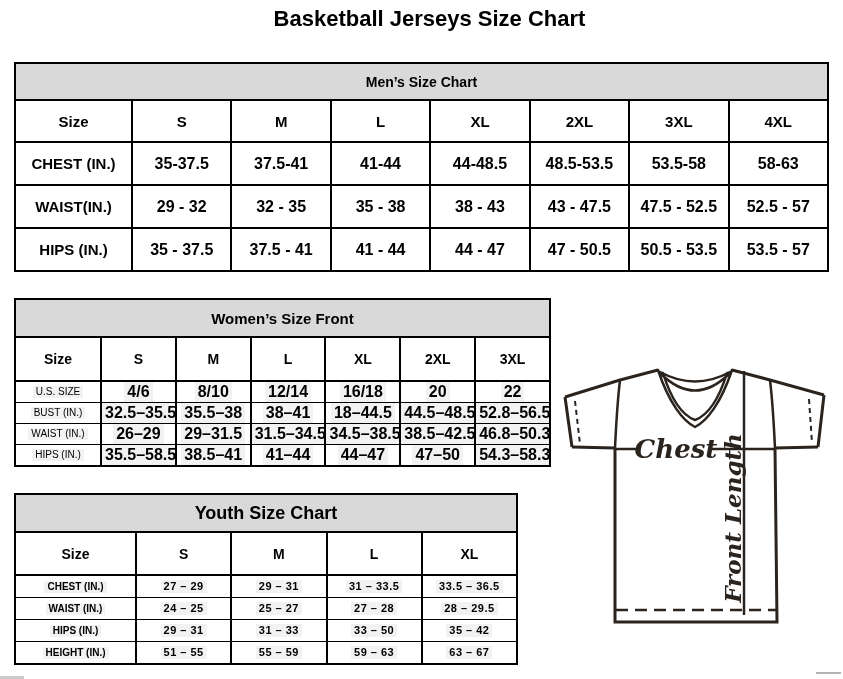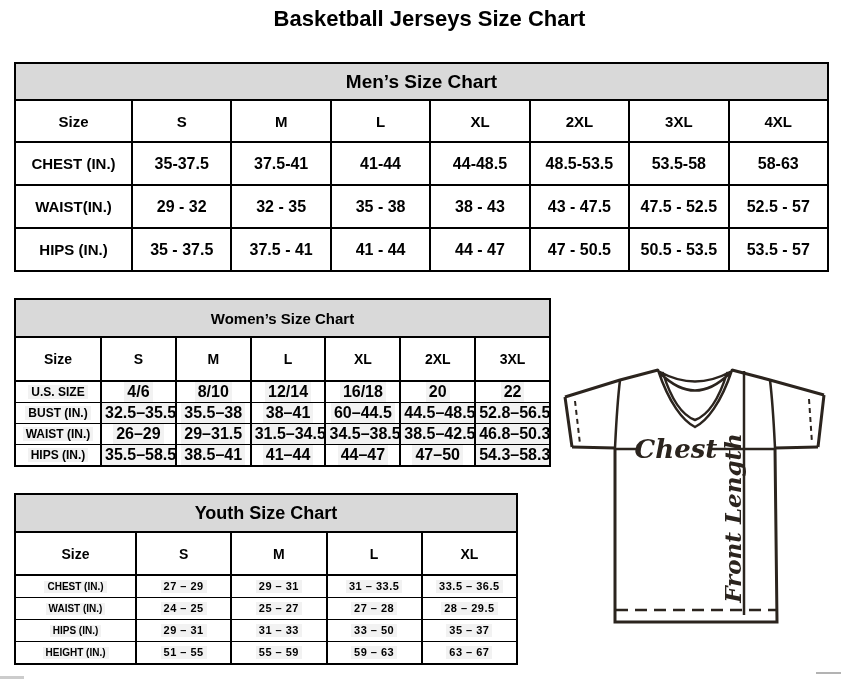--- a/index.html
+++ b/index.html
@@ -18,30 +18,30 @@
   }
   table.chart td, table.chart th {
     border:2px solid #000; text-align:center; vertical-align:middle;
     padding:0; overflow:hidden; white-space:nowrap;
   }
   tr.band td {
     background:#d9d9d9; font-weight:bold; border:2px solid #000;
   }
   
   #men { left:14px; top:62px; width:815px; }
-  #men tr.band td { height:35px; font-size:19px; }
+  #men tr.band td { height:35px; font-size:14px; }
   #men tr.head th { height:40px; font-size:15px; font-weight:bold; }
   #men td.val { height:41px; font-size:16px; font-weight:bold; }
   #men td.lbl { font-size:15px; font-weight:bold; }
   
   #women { left:14px; top:298px; width:537px; }
   #women tr.band td { height:36px; font-size:15px; }
   #women tr.head th { height:42px; font-size:14px; font-weight:bold; }
   #women td.val { height:20px; font-size:16px; font-weight:bold; border-width:1px 2px; }
-  #women td.lbl { font-size:12px; font-weight:bold; border-width:1px 2px; }
+  #women td.lbl { font-size:10px; font-weight:normal; border-width:1px 2px; }
   #youth { left:14px; top:493px; width:504px; }
   #youth tr.band td { height:36px; font-size:18px; }
   #youth tr.head th { height:41px; font-size:14px; font-weight:bold; }
   #youth td.val { height:21px; font-size:11px; font-weight:bold; border-width:1px 2px; letter-spacing:0.5px;border-radius:11px; }
   #youth td.lbl { font-size:10px; font-weight:bold; border-width:1px 2px; }
   .hl { background:#f2f2f2; padding:0 3px; display:inline-block; line-height:1.2; }
   
   #jersey { position:absolute; left:560px; top:360px; width:272px; height:310px; }
   #jersey path, #jersey line { fill:none; stroke:#2b241e; }
   #jersey text {
@@ -121,21 +121,21 @@
     <col style="width:86px">
       <col>
       <col>
       <col>
       <col>
       <col>
       <col>
   </colgroup>
   <tbody>
     <tr class="band">
-      <td colspan="7">Women’s Size Chart</td>
+      <td colspan="7">Women’s Size Front</td>
     </tr>
     <tr class="head">
       <th>Size</th>
       <th>S</th>
       <th>M</th>
       <th>L</th>
       <th>XL</th>
       <th>2XL</th>
       <th>3XL</th>
     </tr>
@@ -146,21 +146,21 @@
       <td class="val"><span class="hl">12/14</span></td>
       <td class="val"><span class="hl">16/18</span></td>
       <td class="val"><span class="hl">20</span></td>
       <td class="val"><span class="hl">22</span></td>
     </tr>
     <tr>
       <td class="lbl"><span class="hl">BUST (IN.)</span></td>
       <td class="val"><span class="hl">32.5–35.5</span></td>
       <td class="val"><span class="hl">35.5–38</span></td>
       <td class="val"><span class="hl">38–41</span></td>
-      <td class="val"><span class="hl">60–44.5</span></td>
+      <td class="val"><span class="hl">18–44.5</span></td>
       <td class="val"><span class="hl">44.5–48.5</span></td>
       <td class="val"><span class="hl">52.8–56.5</span></td>
     </tr>
     <tr>
       <td class="lbl"><span class="hl">WAIST (IN.)</span></td>
       <td class="val"><span class="hl">26–29</span></td>
       <td class="val"><span class="hl">29–31.5</span></td>
       <td class="val"><span class="hl">31.5–34.5</span></td>
       <td class="val"><span class="hl">34.5–38.5</span></td>
       <td class="val"><span class="hl">38.5–42.5</span></td>
@@ -209,21 +209,21 @@
       <td class="val"><span class="hl">24 – 25</span></td>
       <td class="val"><span class="hl">25 – 27</span></td>
       <td class="val"><span class="hl">27 – 28</span></td>
       <td class="val"><span class="hl">28 – 29.5</span></td>
     </tr>
     <tr>
       <td class="lbl"><span class="hl">HIPS (IN.)</span></td>
       <td class="val"><span class="hl">29 – 31</span></td>
       <td class="val"><span class="hl">31 – 33</span></td>
       <td class="val"><span class="hl">33 – 50</span></td>
-      <td class="val"><span class="hl">35 – 37</span></td>
+      <td class="val"><span class="hl">35 – 42</span></td>
     </tr>
     <tr>
       <td class="lbl"><span class="hl">HEIGHT (IN.)</span></td>
       <td class="val"><span class="hl">51 – 55</span></td>
       <td class="val"><span class="hl">55 – 59</span></td>
       <td class="val"><span class="hl">59 – 63</span></td>
       <td class="val"><span class="hl">63 – 67</span></td>
     </tr>
   </tbody>
 </table>

